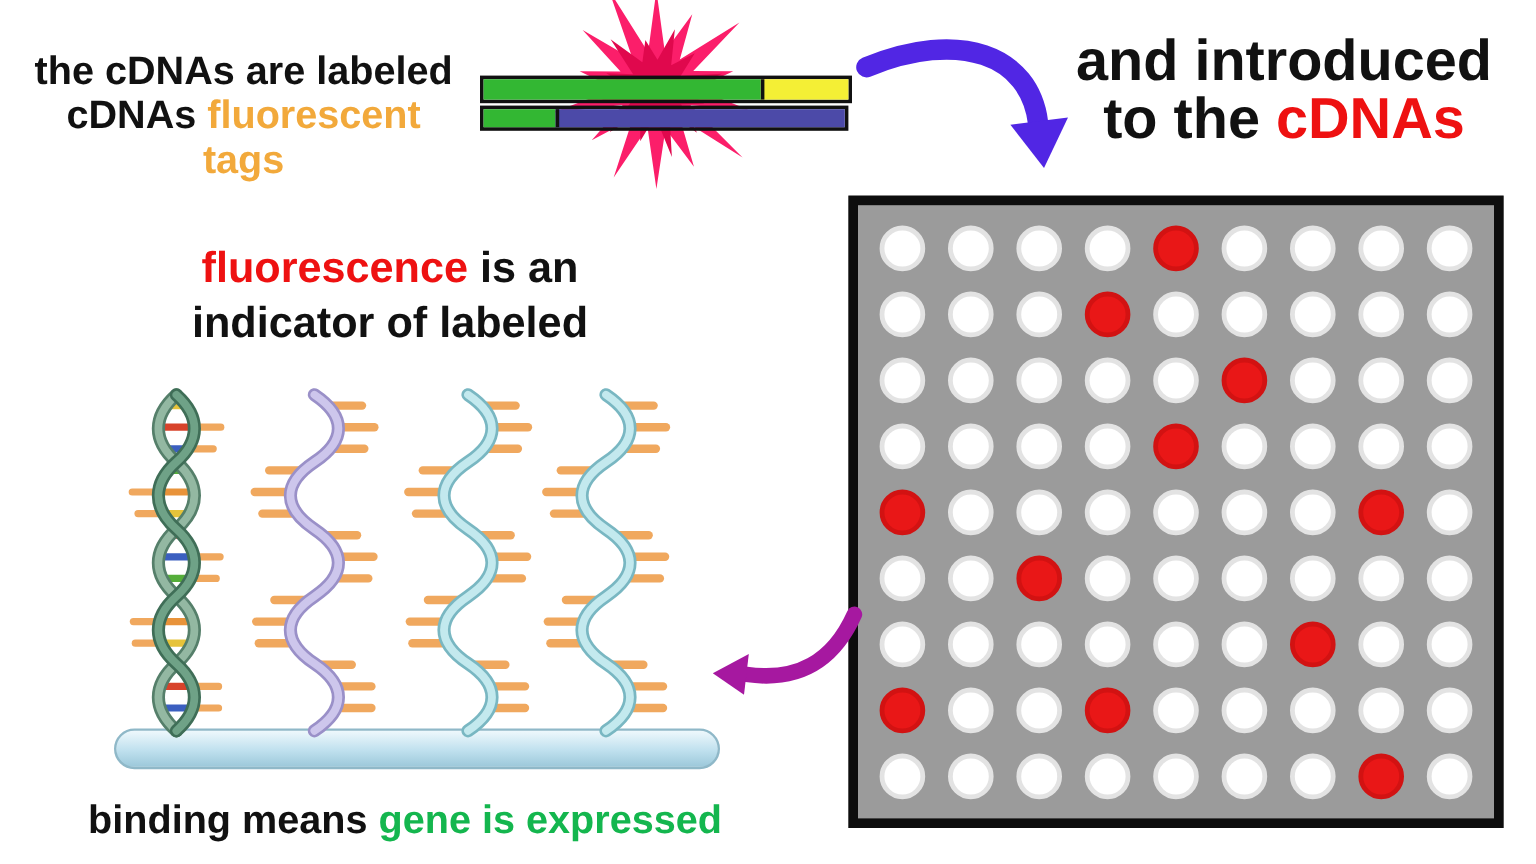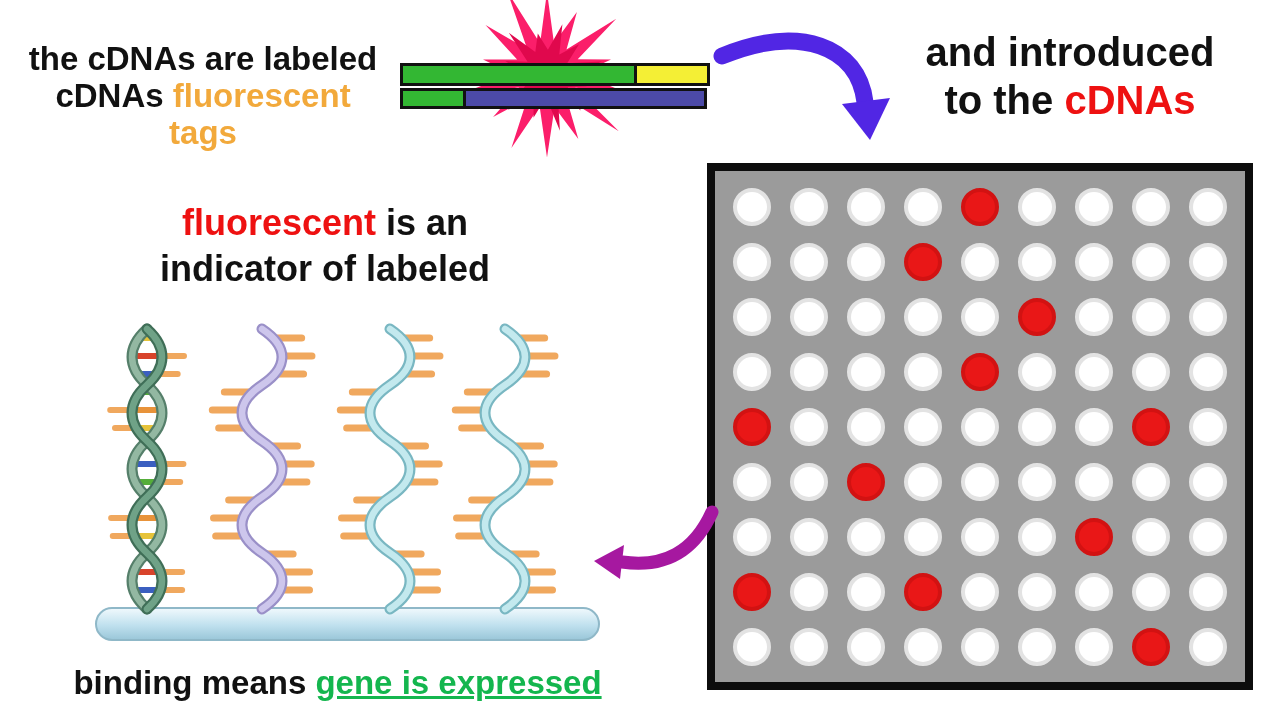--- a/index.html
+++ b/index.html
@@ -4,26 +4,26 @@
 <style>
   html,body{margin:0;padding:0;}
   body{
     width:1280px;height:720px;position:relative;overflow:hidden;
     background:var(--background,#ffffff);
     font-family:"Liberation Sans",sans-serif;font-weight:700;color:var(--text,#111);
   }
   .abs{position:absolute;}
   .caption{text-align:center;font-weight:700;}
   #caption-top-left{left:18px;top:40px;width:370px;font-size:33px;line-height:37px;}
-  #caption-top-right{left:870px;top:28px;width:400px;font-size:40px;line-height:48px;}
+  #caption-top-right{left:870px;top:28px;width:400px;font-size:48px;line-height:48px;}
   #caption-mid-left{left:80px;top:200px;width:490px;font-size:36px;line-height:46px;}
   #caption-bottom{left:10px;top:663px;width:655px;font-size:33px;line-height:40px;}
   .hl-orange{color:var(--orange,#f2a93b);}
   .hl-red{color:var(--red,#ee1111);}
-  .hl-green{color:var(--green,#14b64e);text-decoration:underline;}
+  .hl-green{color:var(--green,#14b64e);}
 
   
   #array{left:707px;top:163px;width:546px;height:527px;box-sizing:border-box;
     background:var(--array-bg,#9b9b9b);border:8px solid var(--array-border,#0d0d0d);}
   #array-grid{position:absolute;inset:0;padding:8px;display:grid;place-items:center;
     grid-template-columns:repeat(9,1fr);grid-template-rows:repeat(9,1fr);}
   .spot{width:38px;height:38px;border-radius:50%;box-sizing:border-box;
     background:var(--spot-white,#fff);border:4px solid var(--spot-ring,#e3e3e3);}
   .spot.red{background:var(--spot-red,#e91717);border-color:var(--spot-red-border,#d21212);}
 
@@ -74,21 +74,21 @@
   <div>
     <span>and introduced</span>
   </div>
   <div>
     <span>to the </span><span class="hl-red">cDNAs</span>
   </div>
 </div>
 
 <div class="abs caption" id="caption-mid-left">
   <div>
-    <span class="hl-red">fluorescent</span><span> is an</span>
+    <span class="hl-red">fluorescence</span><span> is an</span>
   </div>
   <div>
     <span>indicator of labeled</span>
   </div>
 </div>
 
 <div class="abs" id="array">
   <div id="array-grid">
       <div class="spot"></div>
       <div class="spot"></div>

